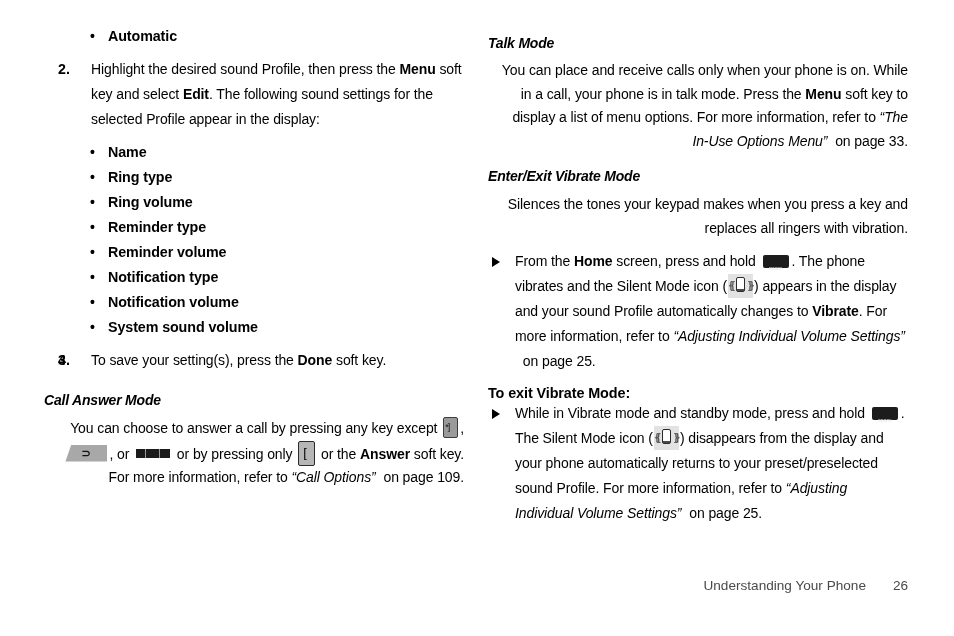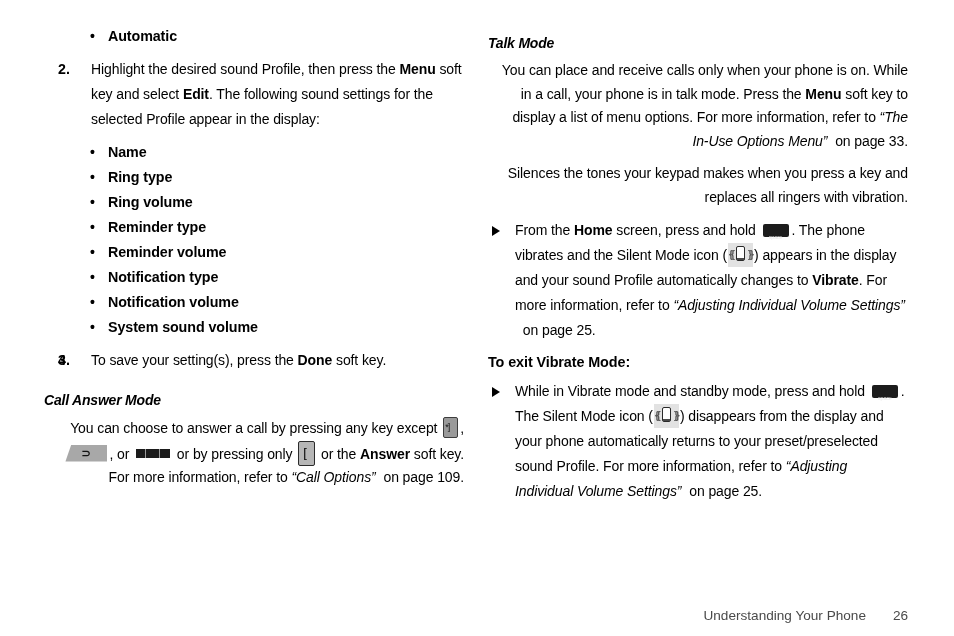--- a/index.html
+++ b/index.html
@@ -252,21 +252,21 @@
   }
   .key-silent .wave.l { left: 1px; }
   .key-silent .wave.r { right: 1px; }
   .key-silent .wave::after { content: "\007D\007D"; letter-spacing: -2px; }
   .key-silent .wave.l::after { content: "\007B\007B"; }
 
   
   .footer {
     position: absolute;
     left: 0; right: 0;
-    top: 608px;
+    top: 578px;
     text-align: right;
     padding-right: 46px;
     font-size: 13.6px;
     color: #4a4a4a;
   }
   .footer .pg {
     display: inline-block;
     min-width: 42px;
     text-align: right;
   }
@@ -315,32 +315,33 @@
     <p class="para tight" style="margin-top:9px;"><span>You can choose to answer a call by pressing any key except </span><span class="key key-star"></span><span>, </span><span class="key key-end"></span><span>, or </span><span class="key key-bar"></span><span> or by pressing only </span><span class="key key-send"></span><span> or the </span><b>Answer</b><span> soft key. For more information, refer to </span><i>“Call Options”</i><span class="sp"></span><span> on page 109.</span></p>
 
   </div>
 
   <div class="col col-right">
 
     <h2 class="sec-head" style="margin-top:11px;">Talk Mode</h2>
 
     <p class="para tight" style="margin-top:8px; padding-left:8px;"><span>You can place and receive calls only when your phone is on. While in a call, your phone is in talk mode. Press the </span><b>Menu</b><span> soft key to display a list of menu options. For more information, refer to </span><i>“The In-Use Options Menu”</i><span class="sp"></span><span> on page 33.</span></p>
 
+    <h2 class="sec-head" style="margin-top:15px;">Enter/Exit Vibrate Mode</h2>
 
     <p class="para tight" style="margin-top:9px; padding-left:8px;">Silences the tones your keypad makes when you press a key and replaces all ringers with vibration.</p>
 
 
     <div class="arrowrow" style="margin-top:9px;">
       <span class="tri"></span>
       <p class="para"><span>From the </span><b>Home</b><span> screen, press and hold </span><span class="key key-space"></span><span>. The phone vibrates and the Silent Mode icon (</span><span class="key key-silent"><span class="wave l"></span><span class="body"></span><span class="dots"></span><span class="wave r"></span></span><span>) appears in the display and your sound Profile automatically changes to </span><b>Vibrate</b><span>. For more information, refer to </span><i>“Adjusting Individual Volume Settings”</i><span class="sp"></span><span> on page 25.</span></p>
     </div>
 
     <h3 class="sub-head" style="margin-top:11px;">To exit Vibrate Mode:</h3>
 
-    <div class="arrowrow" style="margin-top:9px;">
+    <div class="arrowrow" style="">
       <span class="tri"></span>
       <p class="para"><span>While in Vibrate mode and standby mode, press and hold </span><span class="key key-space"></span><span>. The Silent Mode icon (</span><span class="key key-silent"><span class="wave l"></span><span class="body"></span><span class="dots"></span><span class="wave r"></span></span><span>) disappears from the display and your phone automatically returns to your preset/preselected sound Profile. For more information, refer to </span><i>“Adjusting Individual Volume Settings”</i><span class="sp"></span><span> on page 25.</span></p>
     </div>
 
   </div>
 
   <div class="footer">
     <span>Understanding Your Phone</span><span class="pg">26</span>
   </div>
 

